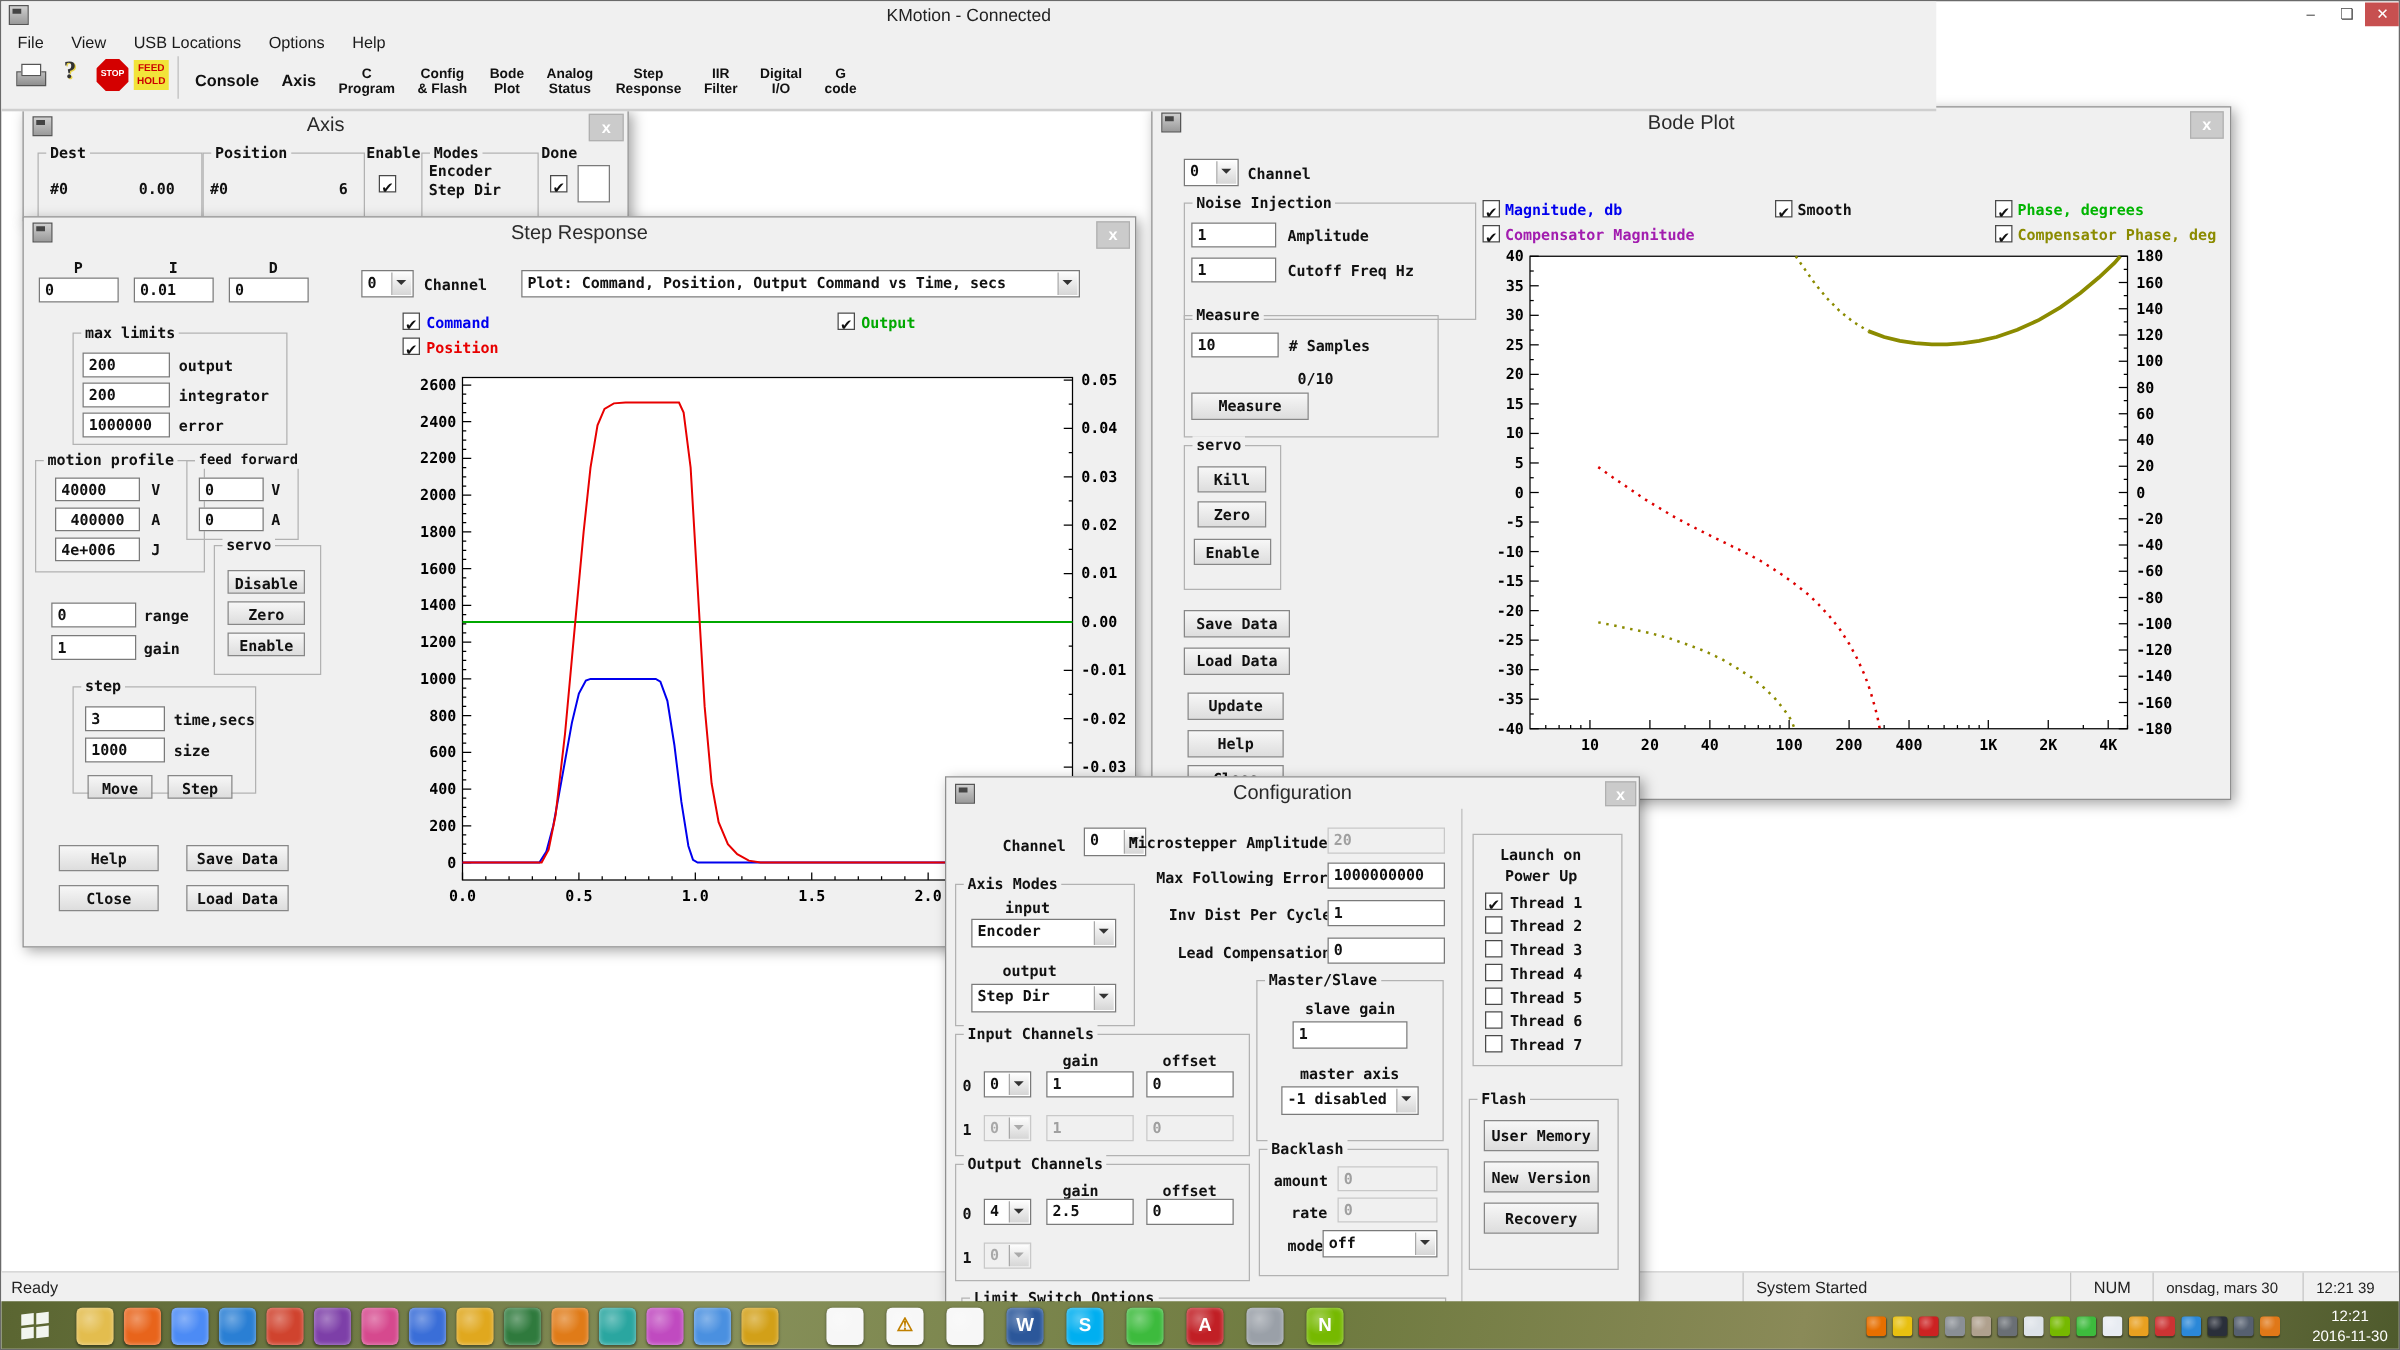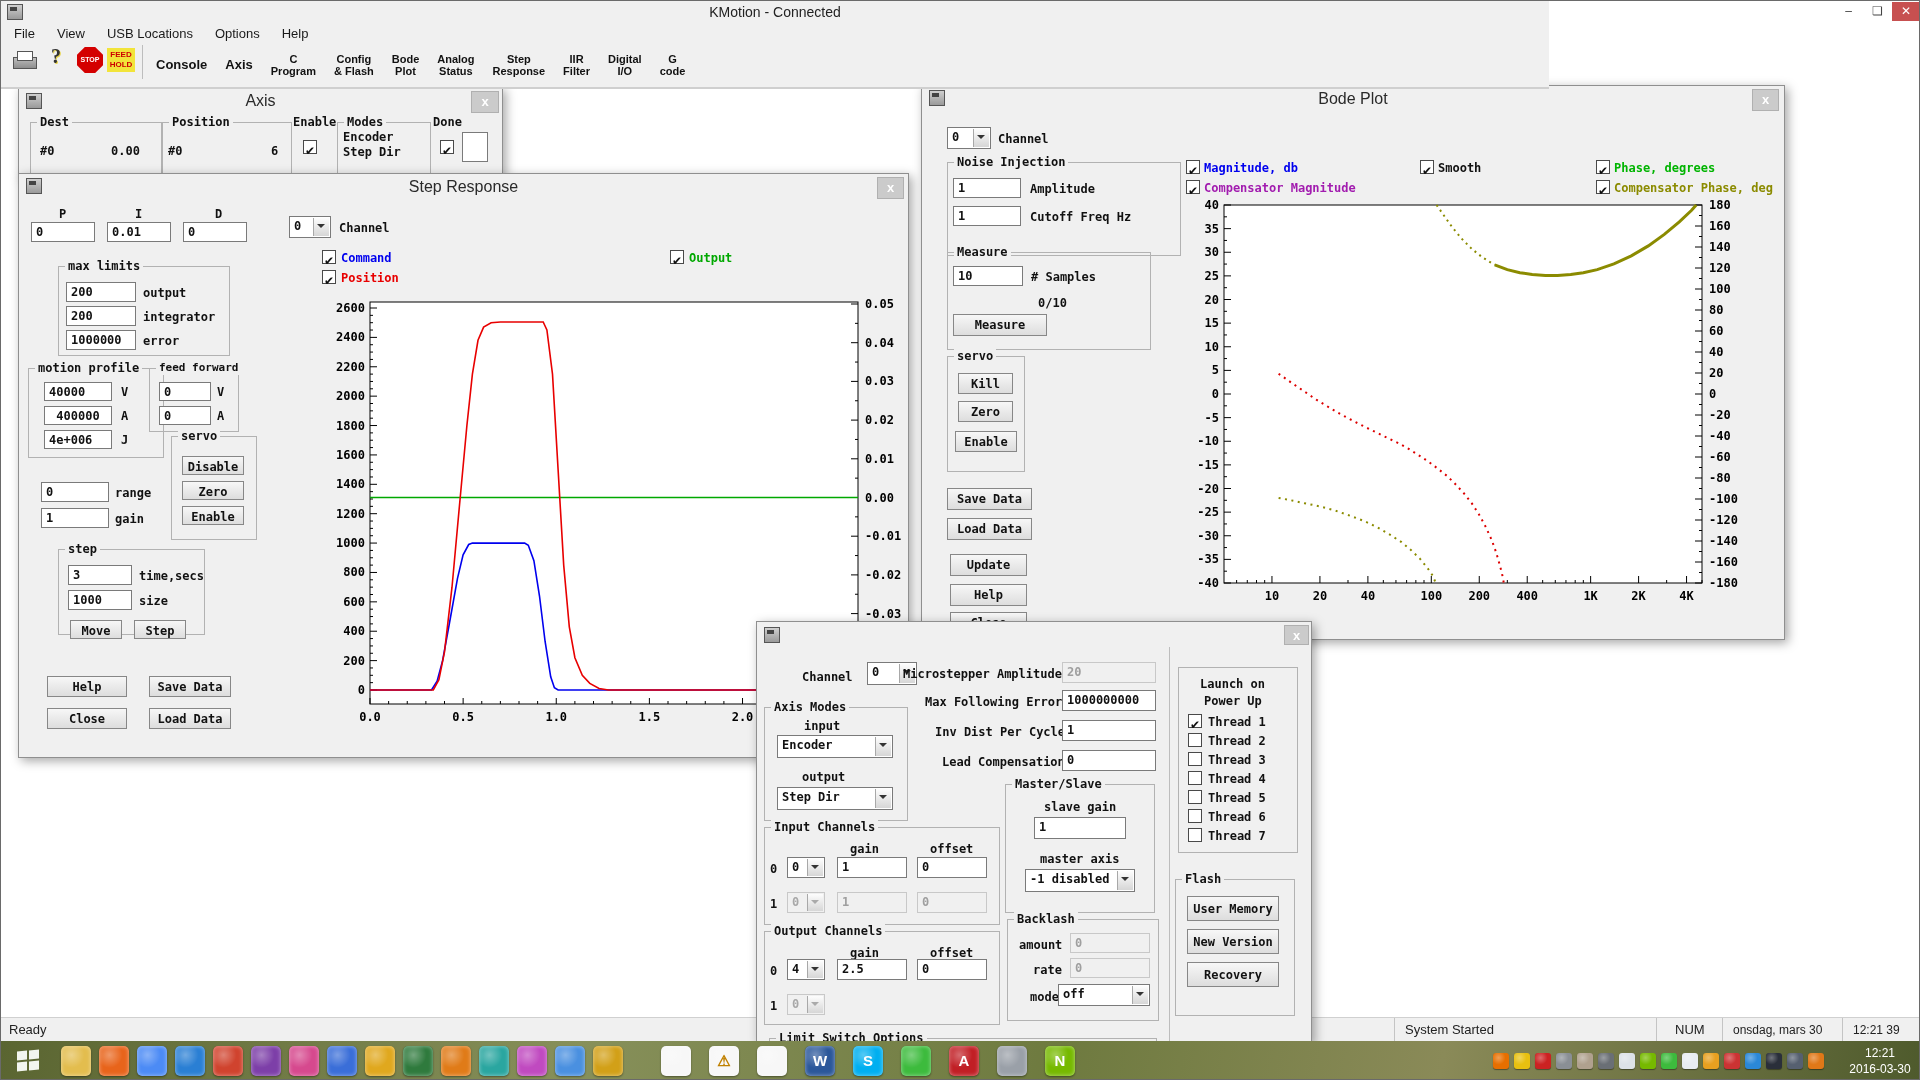--- a/index.html
+++ b/index.html
@@ -149,20 +149,21 @@
 
     <div class="lbl" style="left:40px;top:33px;">P</div>
     <div class="lbl" style="left:116px;top:33px;">I</div>
     <div class="lbl" style="left:196px;top:33px;">D</div>
     <div class="tb" style="left:12px;top:48px;width:64px;height:20px;">0</div>
     <div class="tb" style="left:88px;top:48px;width:64px;height:20px;">0.01</div>
     <div class="tb" style="left:164px;top:48px;width:64px;height:20px;">0</div>
 
     <div class="dd" style="left:270px;top:42px;width:42px;height:22px;"><span>0</span><span class="arw"></span></div>
     <div class="lbl" style="left:320px;top:47px;">Channel</div>
+    <div class="dd" style="left:398px;top:42px;width:447px;height:22px;"><span>Plot: Command, Position, Output Command vs Time, secs</span><span class="arw"></span></div>
 
     <div class="cb on" style="left:303px;top:76px;"></div>
     <div class="lbl" style="left:322px;top:77px;color:#0000ee;">Command</div>
     <div class="cb on" style="left:303px;top:96px;"></div>
     <div class="lbl" style="left:322px;top:97px;color:#e80000;">Position</div>
     <div class="cb on" style="left:651px;top:76px;"></div>
     <div class="lbl" style="left:670px;top:77px;color:#00a800;">Output</div>
 
     <div class="grp" style="left:39px;top:92px;width:170px;height:88px;text-align:center;">
         <span class="leg">max limits</span>
@@ -552,20 +553,21 @@
         <text x="494.55900459404967" y="408" text-anchor="middle">4K</text>
         <polyline points="86.6,181.7 100.7,191.6 112.5,199.6 124.4,207.7 137.6,215.7 148.7,222.3 160.5,228.5 172.3,234.6 184.0,240.3 195.4,245.9 206.2,251.1 216.6,256.8 225.6,262.5 235.7,269.1 245.9,276.7 254.7,283.7 262.6,291.3 271.8,301.2 280.0,311.6 287.3,323.0 293.9,335.2 299.9,348.5 304.1,360.3 307.5,372.1 310.0,381.6 311.8,391.0" fill="none" stroke="#dd0000" stroke-width="2" stroke-dasharray="2 4.5"></polyline>
         <polyline points="86.6,305.9 98.1,308.1 112.5,311.2 127.9,314.4 143.4,318.6 158.3,323.8 172.3,329.1 185.6,335.4 197.9,342.7 209.5,350.1 219.4,358.4 228.1,366.9 235.7,376.3 240.7,383.6 243.3,389.9" fill="none" stroke="#8b8b00" stroke-width="2" stroke-dasharray="2 4.5"></polyline>
         <polyline points="244.6,13.0 251.9,23.5 260.1,35.1 269.6,46.6 280.0,57.1 290.6,65.5 302.7,72.9" fill="none" stroke="#8b8b00" stroke-width="2" stroke-dasharray="2 4"></polyline>
         <polyline points="302.7,72.9 315.3,77.6 327.9,80.7 340.2,82.5 353.4,83.4 365.6,83.4 378.7,82.5 391.3,80.7 405.2,77.6 421.9,71.8 439.3,63.9 456.3,53.9 472.3,42.4 487.3,29.8 499.6,18.3 504.2,13.0" fill="none" stroke="#8b8b00" stroke-width="3"></polyline>
       </svg>
   </div>
 
   <div class="win" style="left:755px;top:620px;width:554px;height:420px;z-index:40;overflow:hidden;">
     <div class="wicon" style="left:7px;top:5px;"></div>
+    <div class="wtitle">Configuration</div>
     <div class="wclose" style="left:527px;top:3px;width:25px;height:20px;">x</div>
 
     <div class="lbl" style="left:45px;top:48px;">Channel</div>
     <div class="dd" style="left:110px;top:40px;width:50px;height:23px;"><span>0</span><span class="arw"></span></div>
     <div class="lbl" style="left:146px;top:45px;">Microstepper Amplitude</div>
     <div class="tb dis" style="left:305px;top:40px;width:94px;height:21px;">20</div>
     <div class="lbl" style="left:168px;top:73px;">Max Following Error</div>
     <div class="tb" style="left:305px;top:68px;width:94px;height:21px;">1000000000</div>
     <div class="lbl" style="left:178px;top:103px;">Inv Dist Per Cycle</div>
     <div class="tb" style="left:305px;top:98px;width:94px;height:21px;">1</div>
@@ -714,17 +716,17 @@
         <div class="trayicon" style="left: 1681px; background: radial-gradient(circle at 35% 30%, rgba(255, 255, 255, 0.333), transparent 45%), rgb(232, 236, 242);"></div>
         <div class="trayicon" style="left: 1702px; background: radial-gradient(circle at 35% 30%, rgba(255, 255, 255, 0.333), transparent 45%), rgb(232, 160, 32);"></div>
         <div class="trayicon" style="left: 1723px; background: radial-gradient(circle at 35% 30%, rgba(255, 255, 255, 0.333), transparent 45%), rgb(204, 51, 51);"></div>
         <div class="trayicon" style="left: 1744px; background: radial-gradient(circle at 35% 30%, rgba(255, 255, 255, 0.333), transparent 45%), rgb(43, 136, 216);"></div>
         <div class="trayicon" style="left: 1765px; background: radial-gradient(circle at 35% 30%, rgba(255, 255, 255, 0.333), transparent 45%), rgb(42, 47, 58);"></div>
         <div class="trayicon" style="left: 1786px; background: radial-gradient(circle at 35% 30%, rgba(255, 255, 255, 0.333), transparent 45%), rgb(86, 96, 112);"></div>
         <div class="trayicon" style="left: 1807px; background: radial-gradient(circle at 35% 30%, rgba(255, 255, 255, 0.333), transparent 45%), rgb(224, 120, 24);"></div>
       </div>
     <div class="abs" style="left:1843px;top:4px;width:72px;height:32px;color:#fff;font-size:12px;text-align:center;line-height:16px;">
       <div>12:21</div>
-      <div>2016-03-30</div>
+      <div>2016-11-30</div>
     </div>
   </div>
 
 </div>
 
 </body></html>

